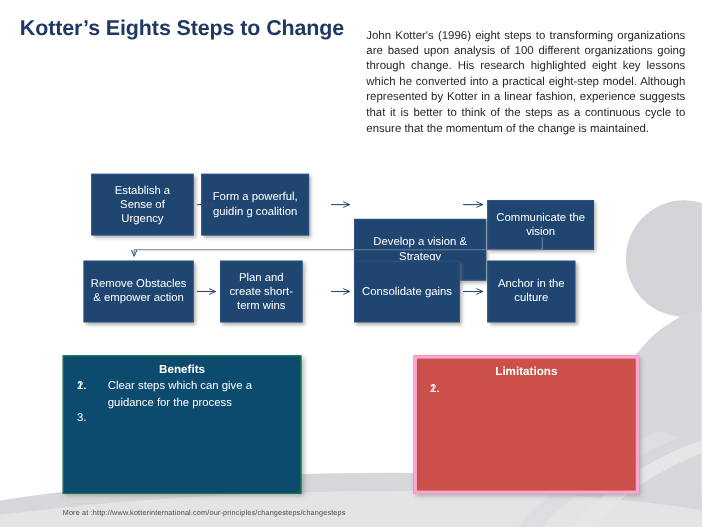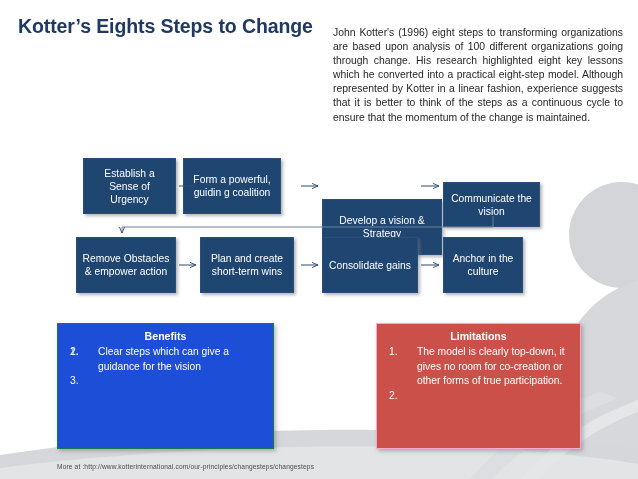--- a/index.html
+++ b/index.html
@@ -77,26 +77,26 @@
 
   
   .panel {
     position: absolute;
     box-sizing: border-box;
     color: #ffffff;
     box-shadow: 2px 2px 4px rgba(110,110,110,0.5);
     padding: 5px 6px 6px 6px;
   }
   .panel.green {
-    background: #1d4ed8;
+    background: #0c4a6e;
     border: 1px solid #177a44;
   }
   .panel.red {
     background: #CB5049;
-    border: 1px solid #f9a8d4;
+    border: 3px solid #f9a8d4;
   }
   .panel-title {
     text-align: center;
     font-weight: bold;
     font-size: 10.6px;
     line-height: 14px;
     margin-bottom: 2px;
   }
   .panel ol {
     margin: 0;
@@ -147,21 +147,21 @@
 <div id="title">Kotter’s Eights Steps to Change</div>
 
 <div id="intro">John Kotter's (1996) eight steps to transforming organizations are based upon analysis of 100 different organizations going through change. His research highlighted eight key lessons which he converted into a practical eight-step model. Although represented by Kotter in a linear fashion, experience suggests that it is better to think of the steps as a continuous cycle to ensure that the momentum of the change is maintained.</div>
 
 <div class="pbox" style="left:83px; top:158px; width:93px; height:56px;">Establish a Sense of Urgency</div>
 <div class="pbox" style="left:183px; top:158px; width:98px; height:56px;">Form a powerful, guidin g coalition</div>
 <div class="pbox" style="left:322px; top:158px; width:120px; height:56px;margin-top:41px;">Develop a vision &amp; Strategy</div>
 <div class="pbox" style="left:443px; top:158px; width:97px; height:45px;margin-top:24px;">Communicate the vision</div>
 
 <div class="pbox" style="left:76px; top:237px; width:100px; height:56px;">Remove Obstacles &amp; empower action</div>
-<div class="pbox" style="left:200px; top:237px; width:94px; height:56px;">Plan and create short-term wins</div>
+<div class="pbox" style="left:200px; top:237px; width:75px; height:56px;">Plan and create short-term wins</div>
 <div class="pbox" style="left:322px; top:237px; width:96px; height:56px;">Consolidate gains</div>
 <div class="pbox" style="left:443px; top:237px; width:80px; height:56px;">Anchor in the culture</div>
 
 <svg id="arrows" viewBox="0 0 638 479" width="638" height="479">
   <defs>
     <marker id="ah" markerWidth="7" markerHeight="7" refX="6" refY="3" orient="auto" markerUnits="strokeWidth">
       <path d="M0,0.4 L6,3 L0,5.6" fill="none" stroke="#2E4A72" stroke-width="0.9"></path>
     </marker>
   </defs>
 
@@ -177,34 +177,33 @@
 </svg>
 
 <div class="panel green" style="left:57px; top:323px; width:217px; height:126px;">
   <div class="panel-title">Benefits</div>
   <ol>
     <li>
       <span class="num">1.</span>
     </li>
     <li>
       <span class="num">2.</span>
-      <span>Clear steps which can give a guidance for the vision</span>
+      <span>Clear steps which can give a guidance for the process</span>
     </li>
     <li>
       <span class="num">3.</span>
     </li>
   </ol>
 </div>
 
 <div class="panel red" style="left:376px; top:323px; width:205px; height:126px;">
   <div class="panel-title">Limitations</div>
   <ol>
     <li>
       <span class="num">1.</span>
-      <span>The model is clearly top-down, it gives no room for co-creation or other forms of true participation.</span>
     </li>
     <li>
       <span class="num">2.</span>
     </li>
   </ol>
 </div>
 
 <div id="footer">More at :http://www.kotterinternational.com/our-principles/changesteps/changesteps</div>
 
 </body></html>

